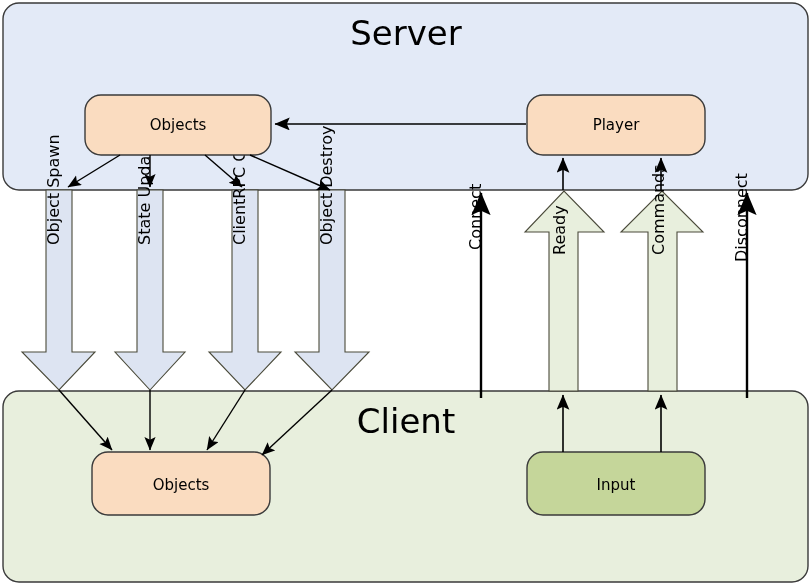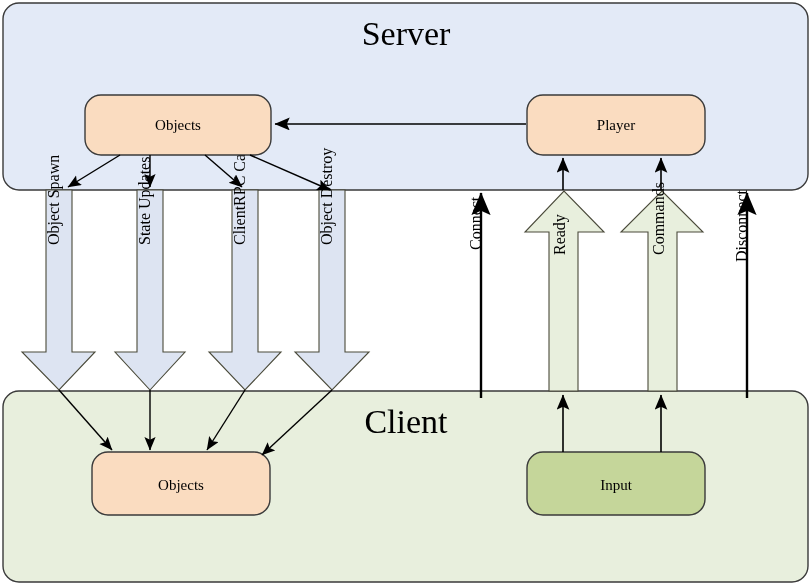--- a/index.html
+++ b/index.html
@@ -1,18 +1,18 @@
 <!DOCTYPE html>
 <html><head>
 <meta charset="utf-8">
 <style>
   html,body{margin:0;padding:0;background:#ffffff;}
   body{width:811px;height:586px;overflow:hidden;
        font-family:"DejaVu Sans","Liberation Sans",sans-serif;}
-  #stage{position:relative;width:648px;height:586px;font-family:Liberation Serif, serif;}
+  #stage{position:relative;width:648px;height:586px;}
   #stage svg{position:absolute;left:0;top:0;}
   .zone-title{font-size:34px;fill:#000;}
   .node-label{font-size:15px;fill:#000;}
   .flow-label{font-size:16px;fill:#000;}
 </style>
 </head>
 <body>
 
 <div id="stage">
 <svg width="811" height="586" viewBox="0 0 811 586" xmlns="http://www.w3.org/2000/svg">

